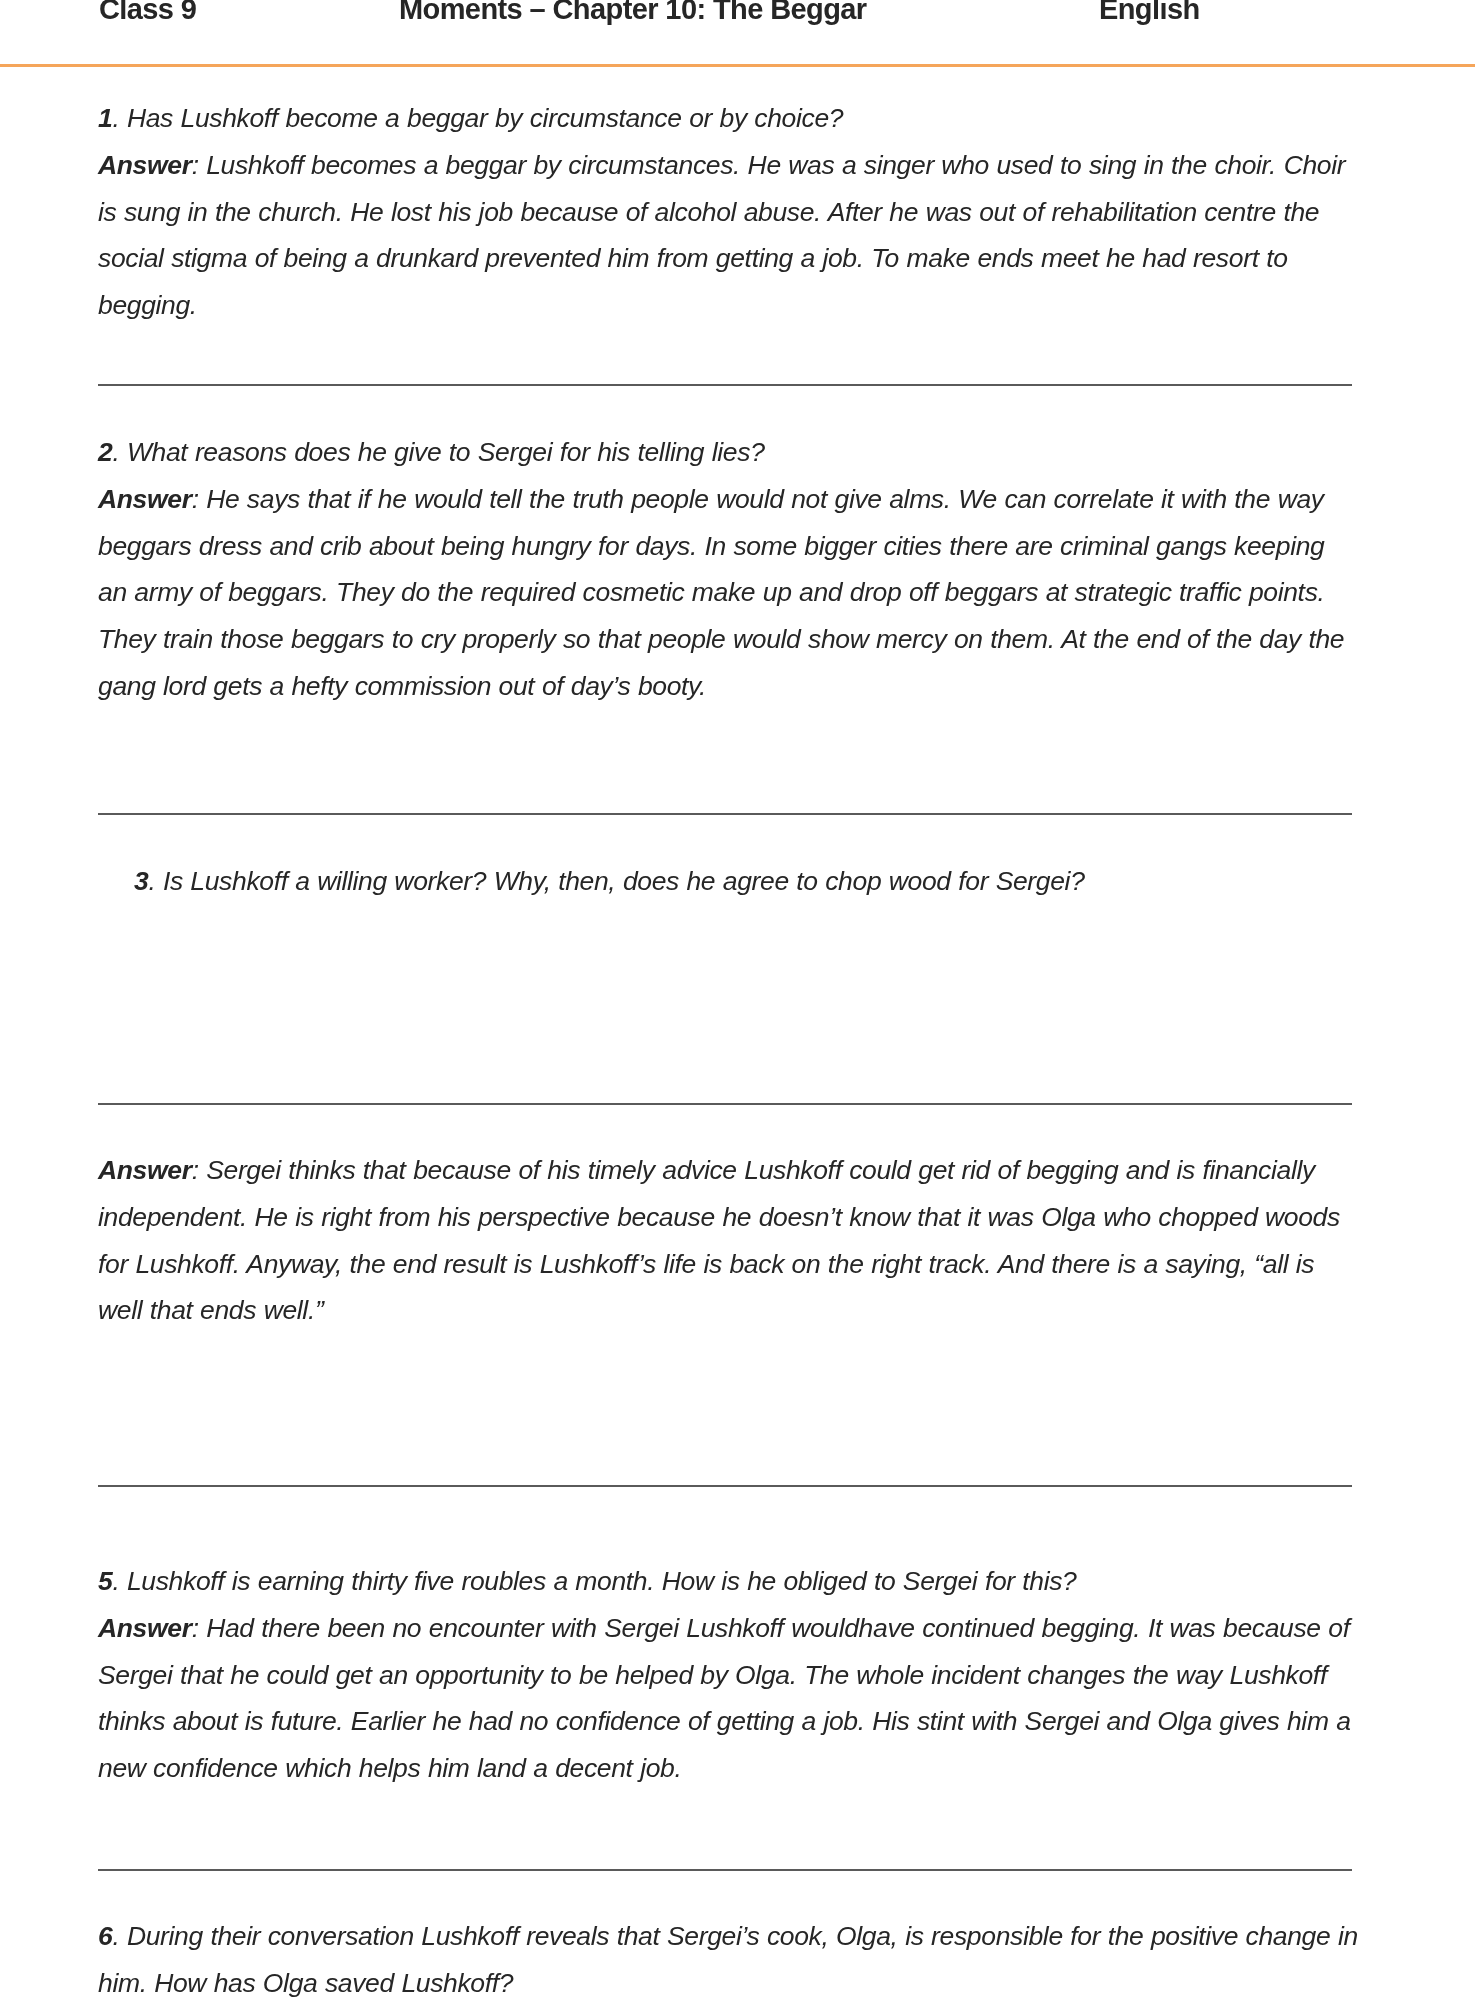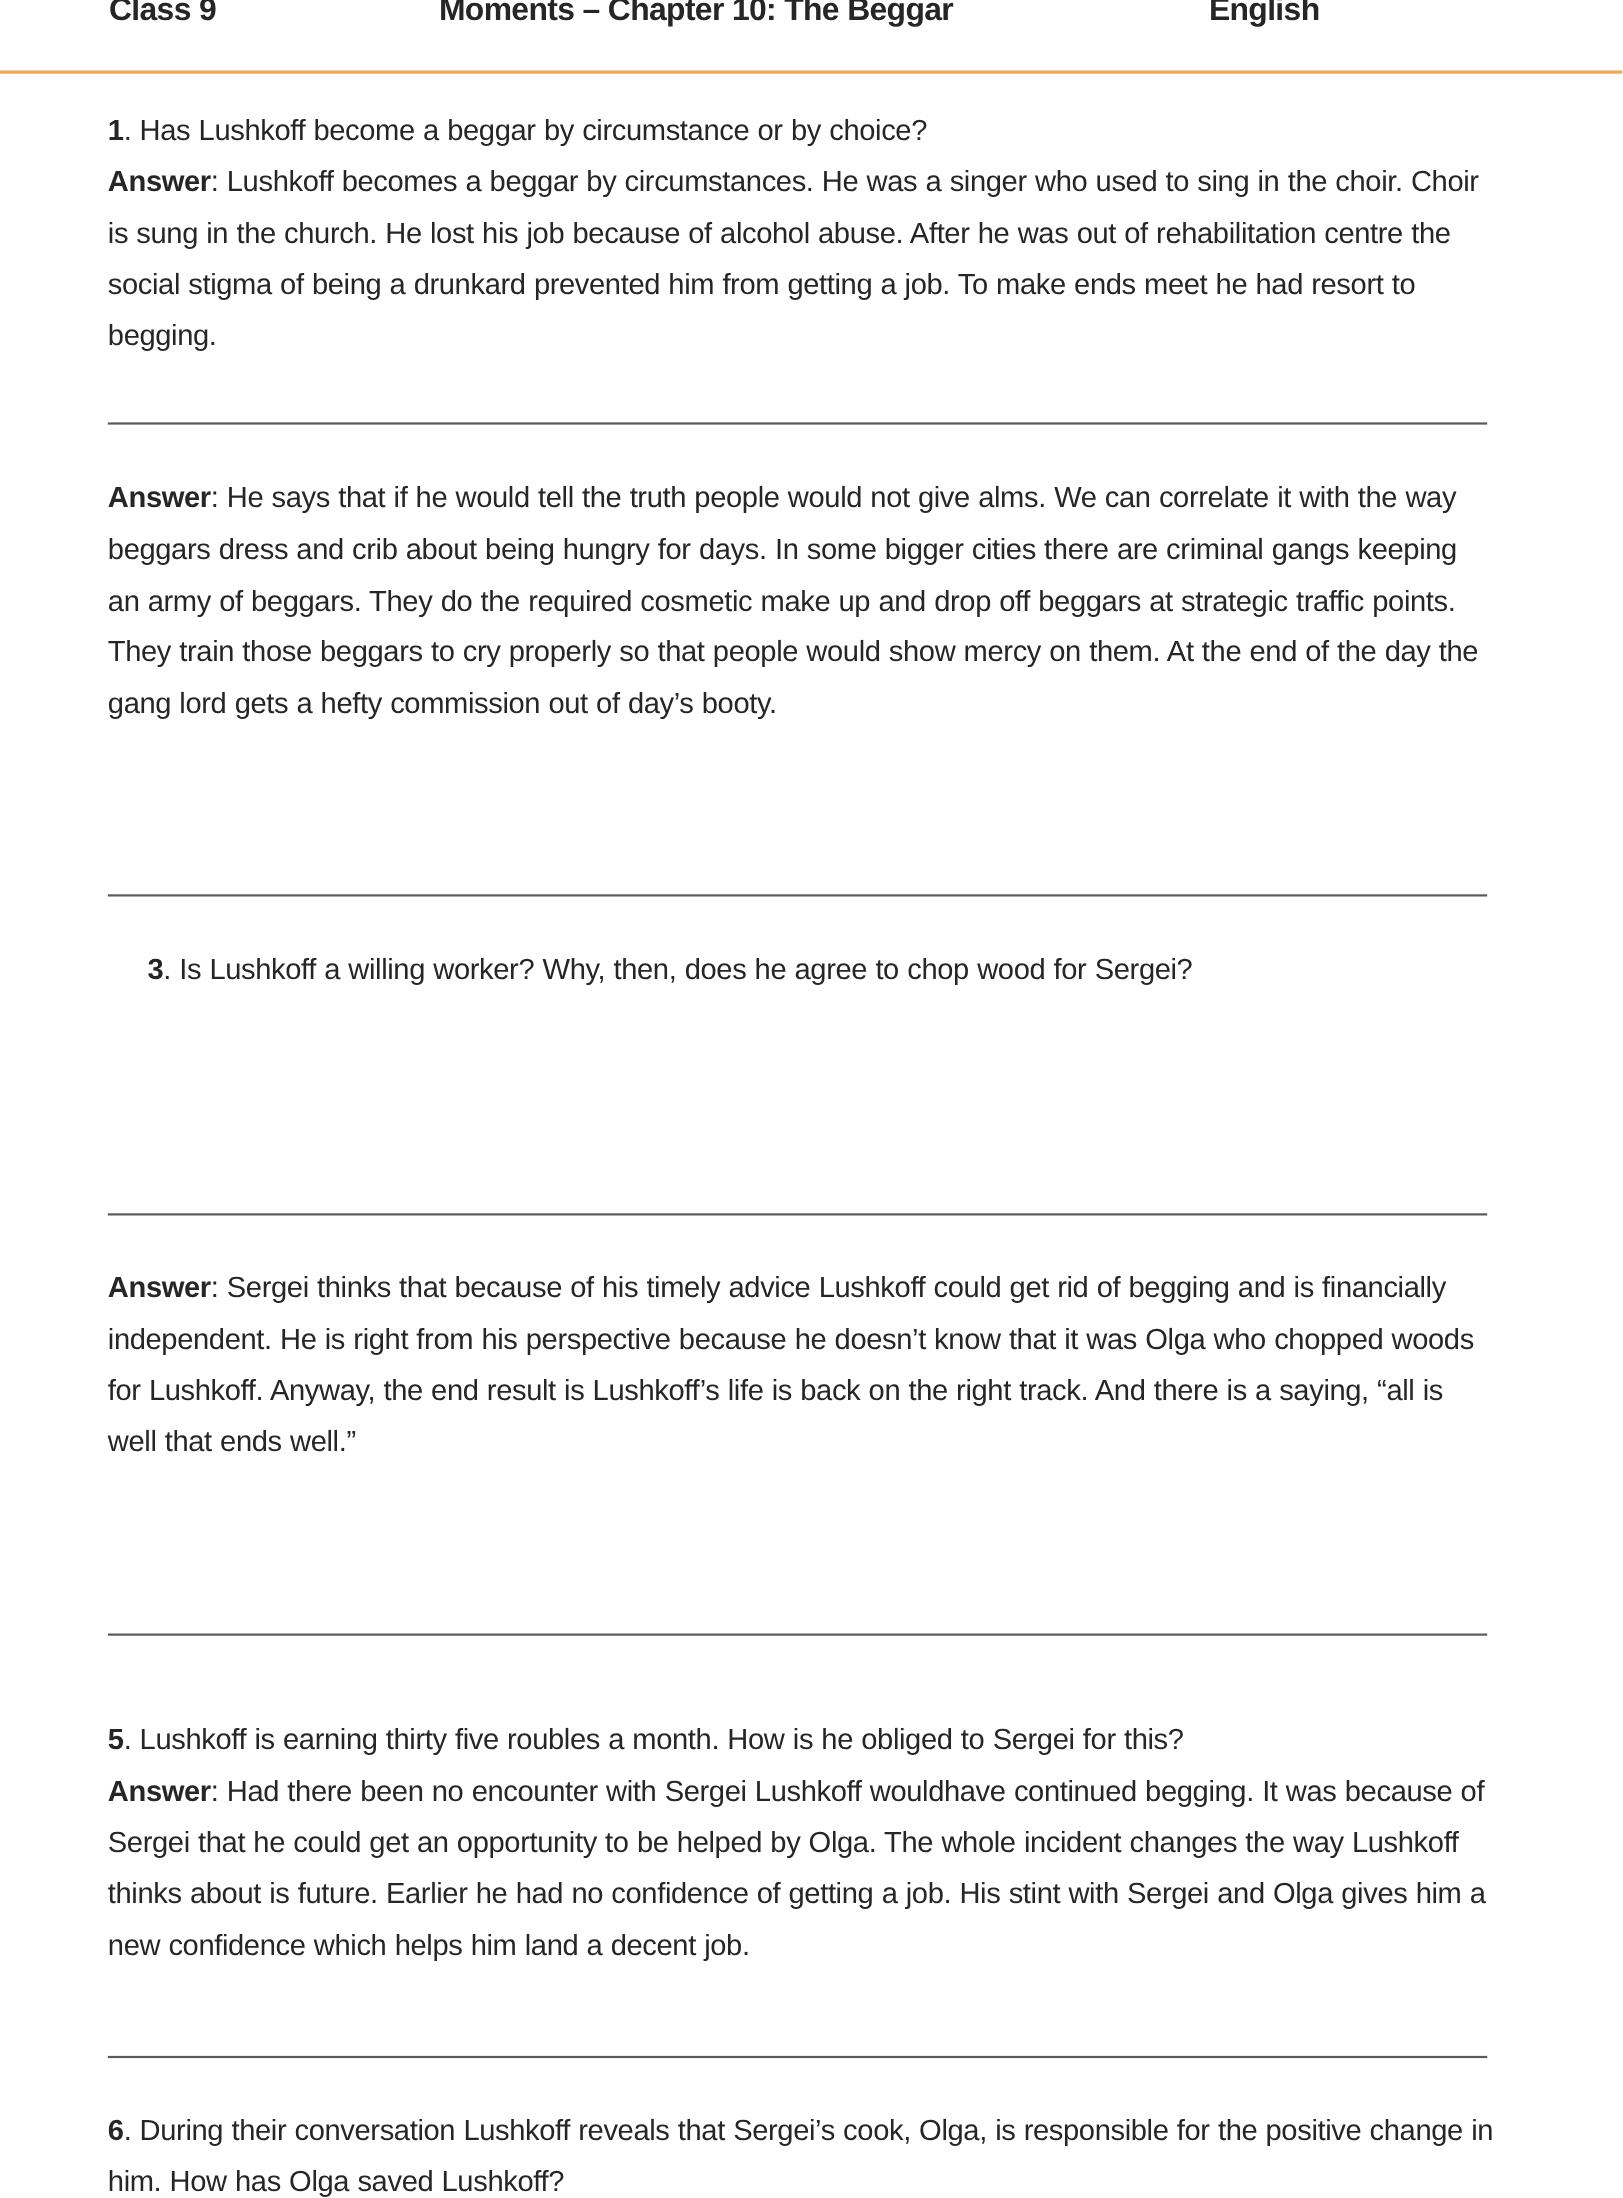--- a/index.html
+++ b/index.html
@@ -46,21 +46,21 @@
   .qa {
     position: absolute;
     left: 98px;
     width: 1260px;
     font-size: 26.5px;
     line-height: 46.8px;
     letter-spacing: -0.35px;
     word-spacing: 0.5px;
     color: #262626;
   }
-  .qa p { margin: 0; }
+  .qa p { margin: 0; font-style: italic; }
   .qa .num, .qa .ans-label { font-weight: bold; }
   .sep {
     position: absolute;
     left: 98px;
     width: 1254px;
     height: 2px;
     background: #5a5a5a;
   }
 </style>
 </head>
@@ -73,20 +73,21 @@
 </div>
 <div class="header-rule"></div>
 
 <div class="qa" style="top:95px;">
   <p><span class="num">1</span>. <span>Has Lushkoff become a beggar by circumstance or by choice?</span></p>
   <p><span class="ans-label">Answer</span>: <span>Lushkoff becomes a beggar by circumstances. He was a singer who used to sing in the choir. Choir is sung in the church. He lost his job because of alcohol abuse. After he was out of rehabilitation centre the social stigma of being a drunkard prevented him from getting a job. To make ends meet he had resort to begging.</span></p>
 </div>
 <div class="sep" style="top:384px;"></div>
 
 <div class="qa" style="top:429px;">
+  <p><span class="num">2</span>. <span>What reasons does he give to Sergei for his telling lies?</span></p>
   <p><span class="ans-label">Answer</span>: <span>He says that if he would tell the truth people would not give alms. We can correlate it with the way beggars dress and crib about being hungry for days. In some bigger cities there are criminal gangs keeping an army of beggars. They do the required cosmetic make up and drop off beggars at strategic traffic points. They train those beggars to cry properly so that people would show mercy on them. At the end of the day the gang lord gets a hefty commission out of day’s booty.</span></p>
 </div>
 <div class="sep" style="top:813px;"></div>
 
 <div class="qa" style="top:858px;margin-left:36px;">
   <p><span class="num">3</span>. <span>Is Lushkoff a willing worker? Why, then, does he agree to chop wood for Sergei?</span></p>
 </div>
 <div class="sep" style="top:1103px;"></div>
 
 <div class="qa" style="top:1147px;">

